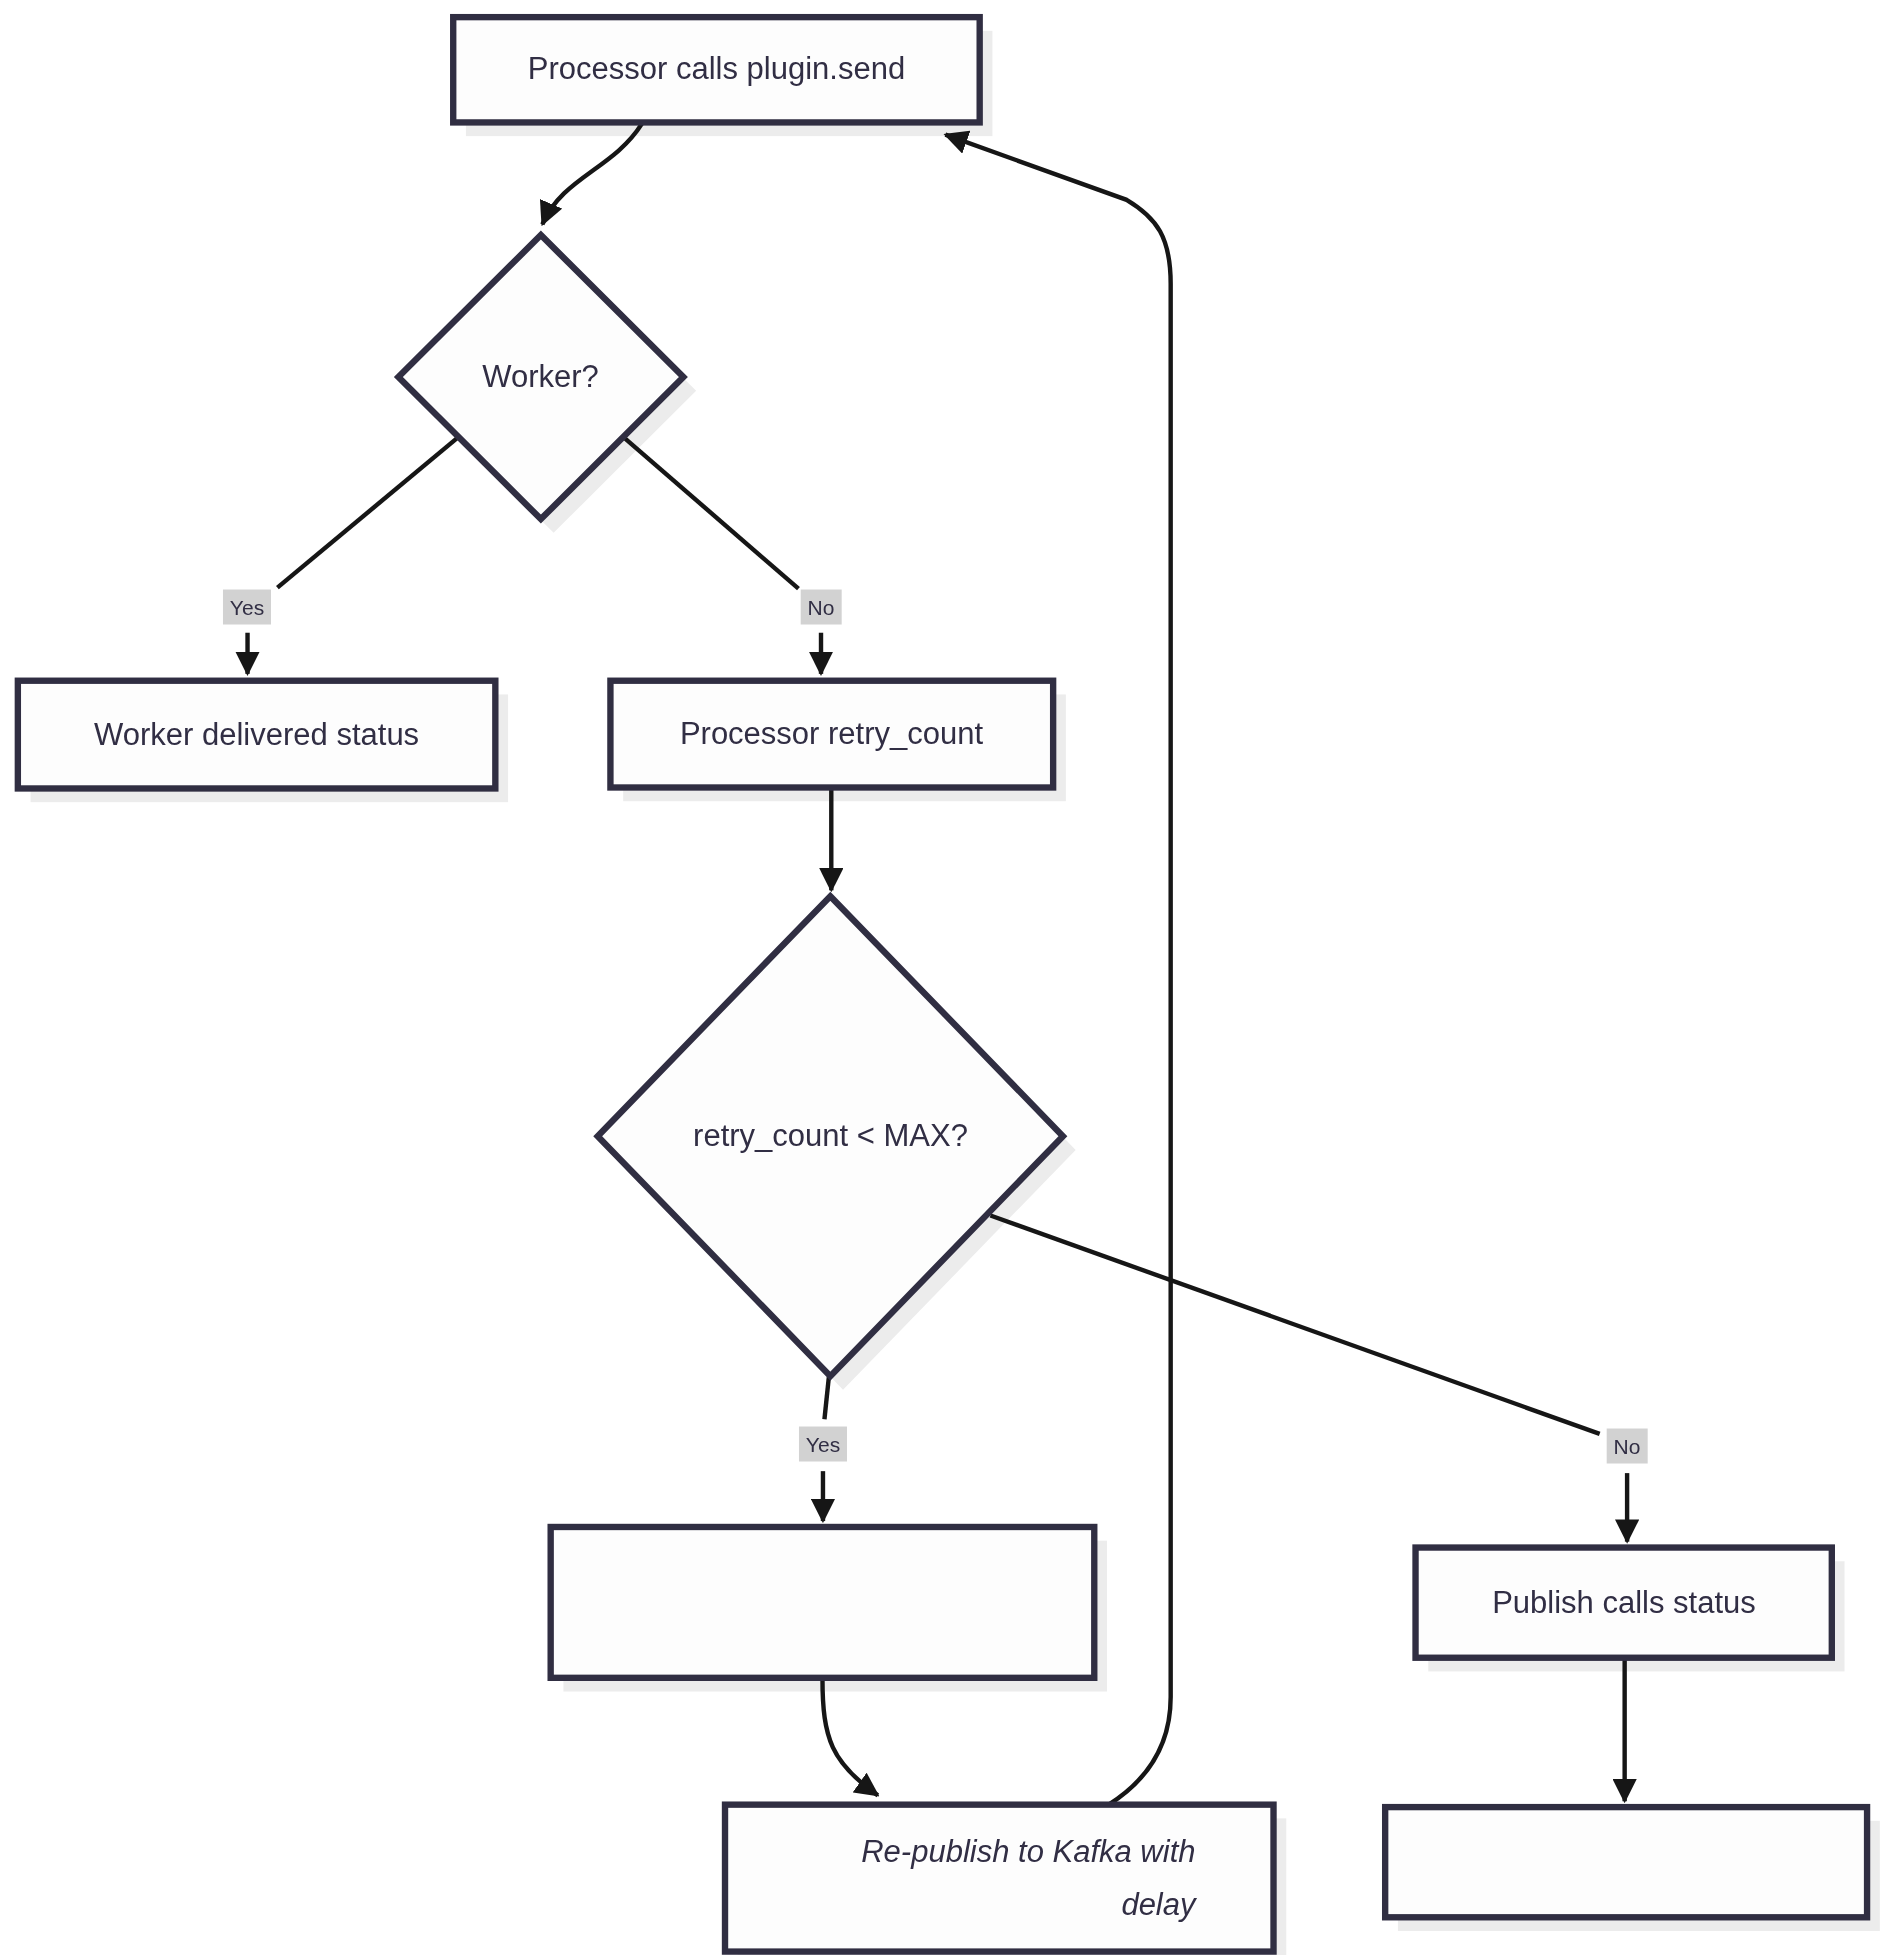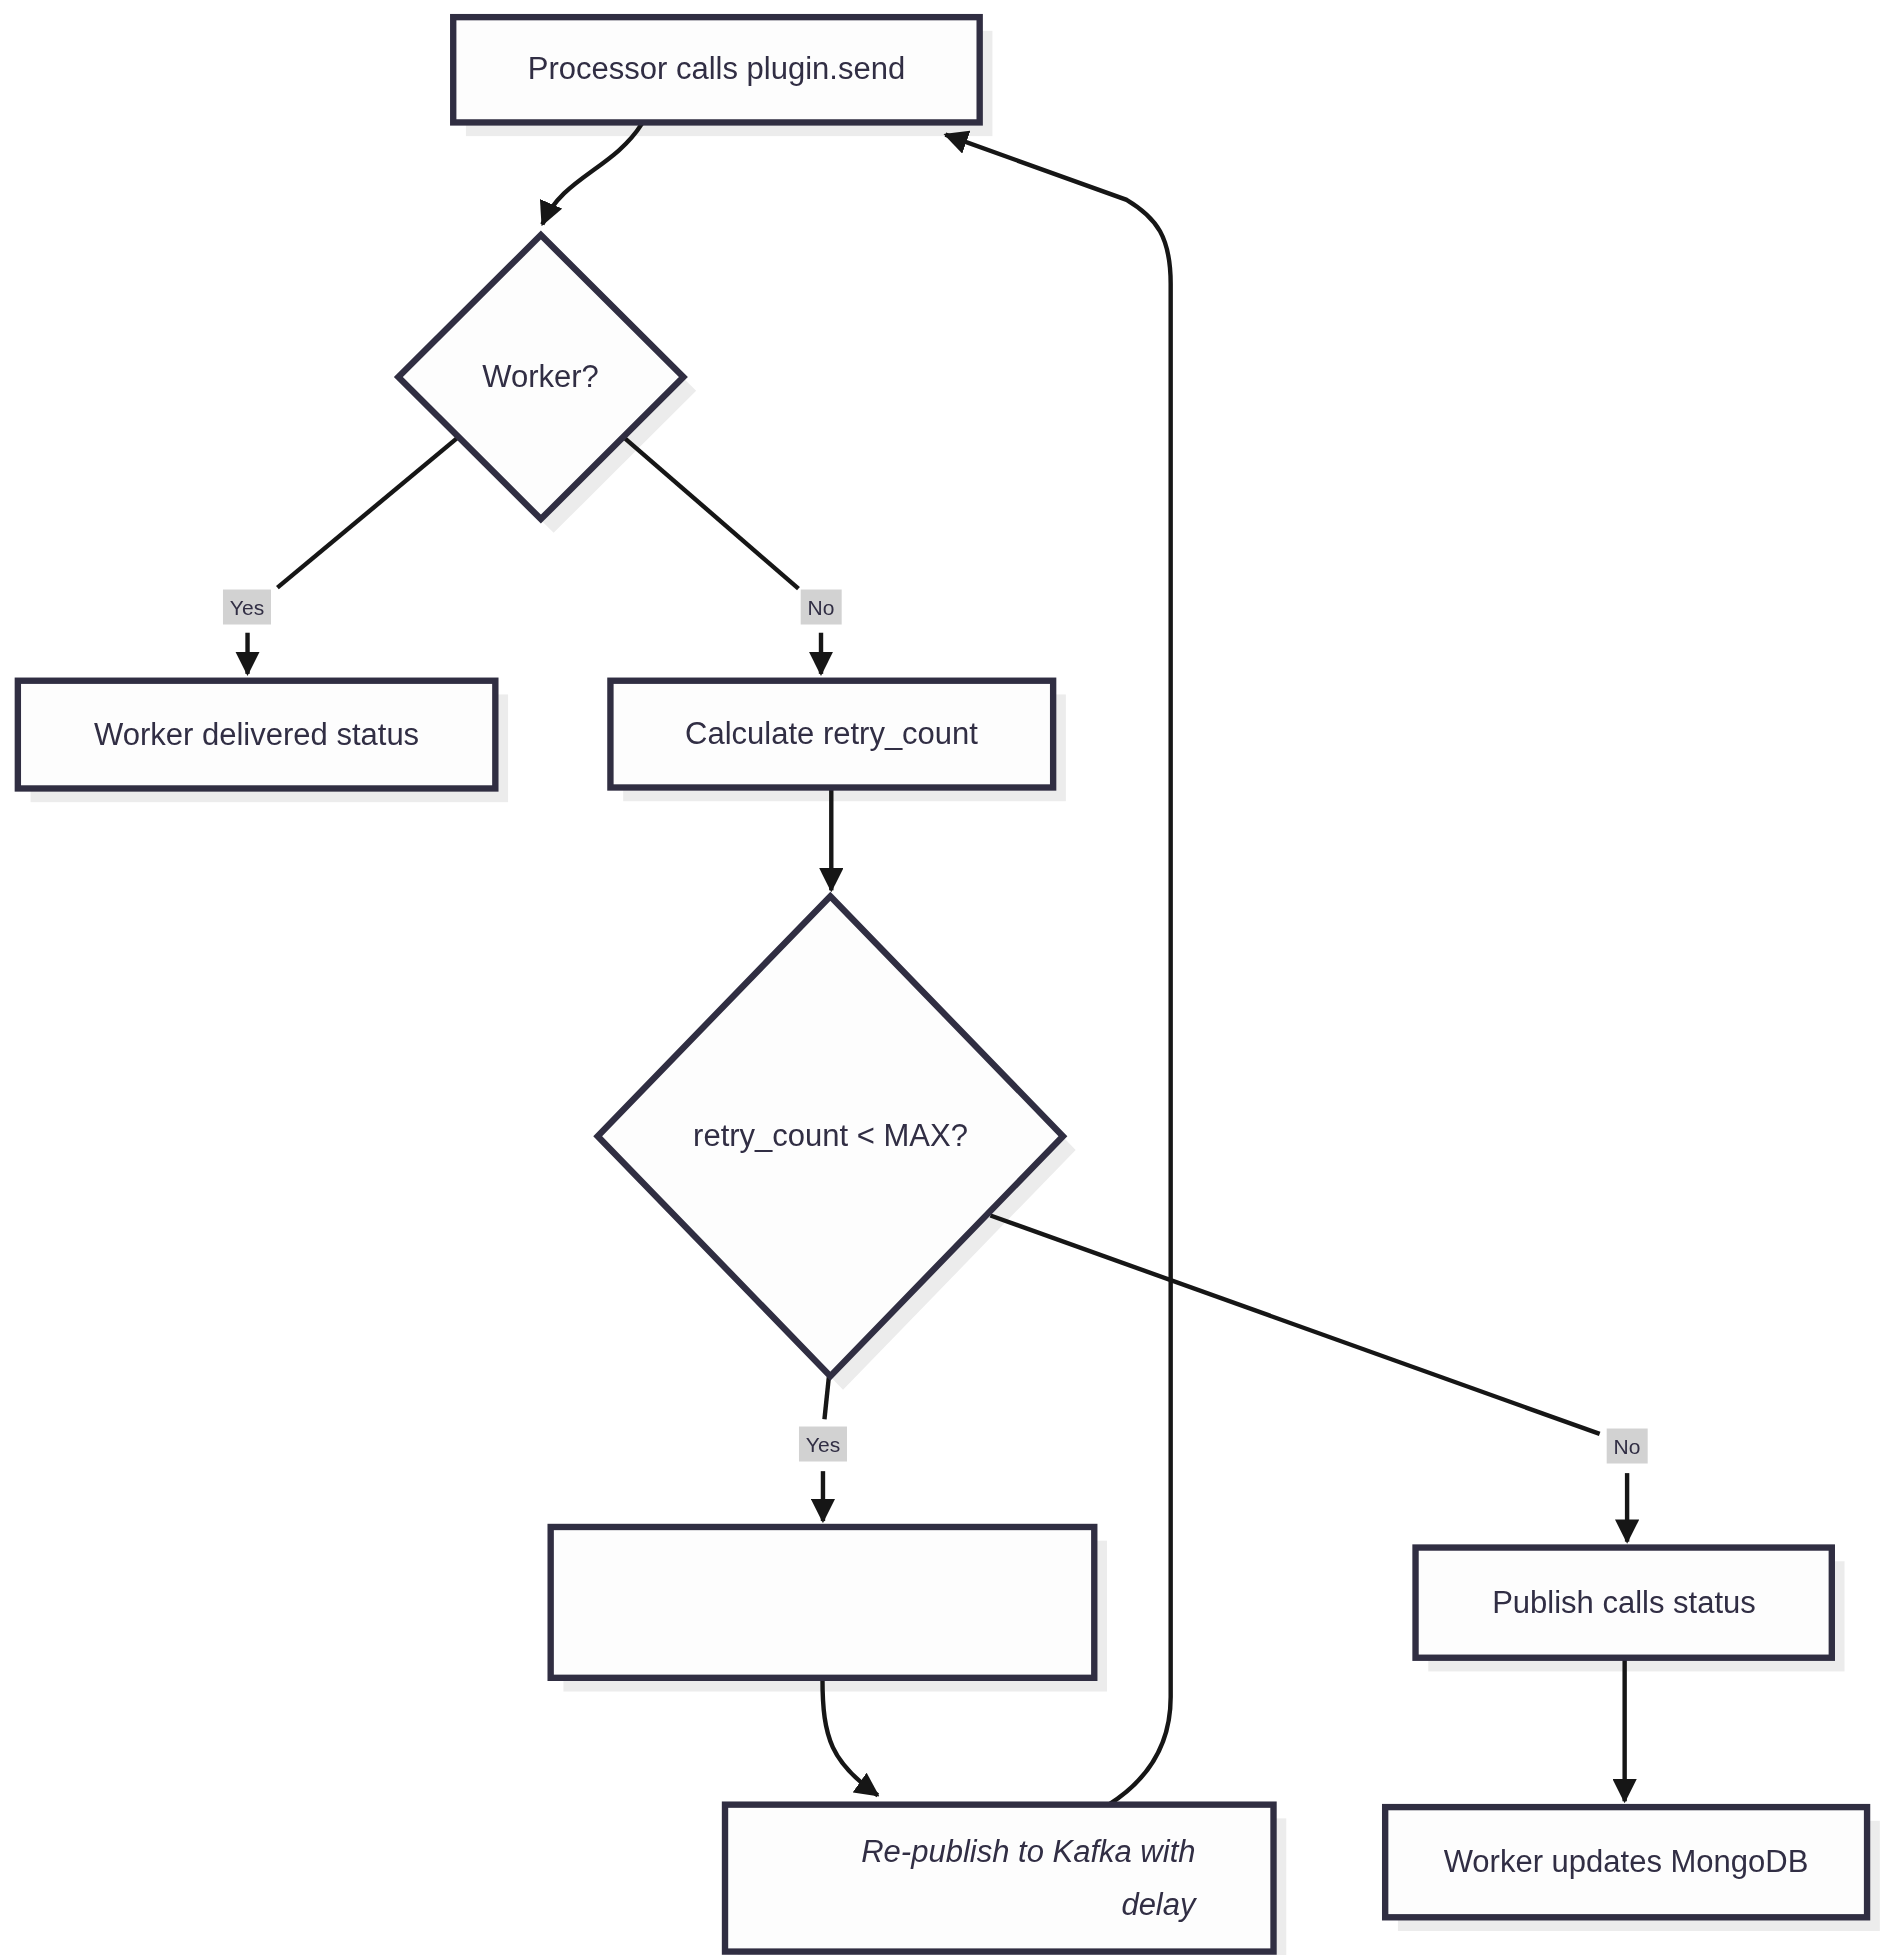--- a/index.html
+++ b/index.html
@@ -117,33 +117,30 @@
   <div class="node-label nowrap" style="left:453px;  top:17px;   width:527px; height:105px;">
     <span>Processor calls plugin.send</span>
   </div>
   <div class="node-label nowrap" style="left:418px;  top:328px;  width:245px;  height:98px;">
     <span>Worker?</span>
   </div>
   <div class="node-label nowrap" style="left:17.6px;   top:681px; width:478px;  height:108px;">
     <span>Worker delivered status</span>
   </div>
   <div class="node-label nowrap" style="left:610px; top:681px; width:443px;  height:107px;">
-    <span>Calculate retry_count</span>
+    <span>Processor retry_count</span>
   </div>
   <div class="node-label nowrap" style="left:610px; top:1087px; width:441px;  height:98px;">
     <span>retry_count &lt; MAX?</span>
   </div>
   <div class="node-label lbl-republish" style="left:725px; top:1805px; width:549px; height:147px;">
     <span>Re-publish to Kafka with delay</span>
   </div>
   <div class="node-label nowrap" style="left:1416px; top:1548px; width:416px;  height:110px;">
     <span>Publish calls status</span>
-  </div>
-  <div class="node-label nowrap" style="left:1385px; top:1807px; width:482px;  height:110px;">
-    <span>Worker updates MongoDB</span>
   </div>
 
   <div class="edge-label" style="left:247px;  top:607px;">Yes</div>
   <div class="edge-label" style="left:821px; top:607px;">No</div>
   <div class="edge-label" style="left:823px; top:1444px;">Yes</div>
   <div class="edge-label" style="left:1627px; top:1446px;">No</div>
 
 </div>
 
 

